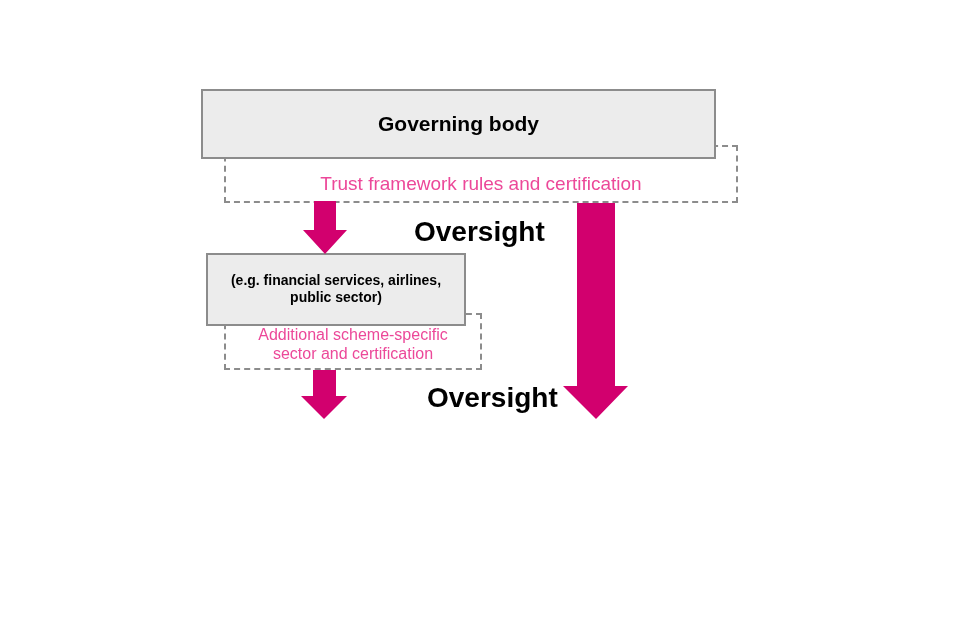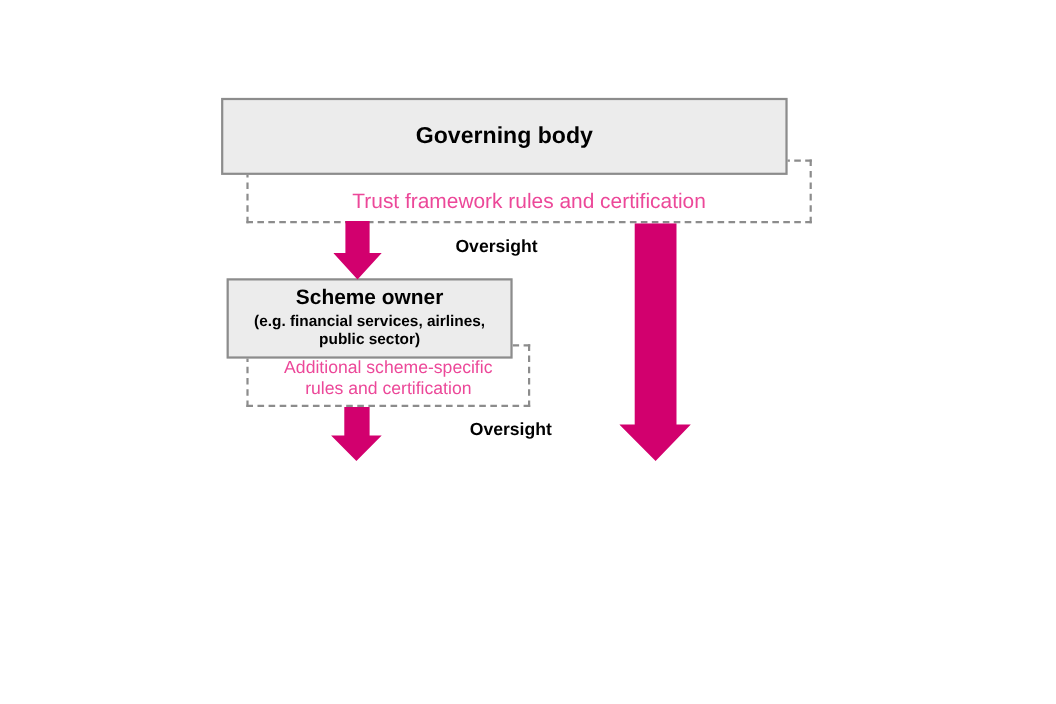--- a/index.html
+++ b/index.html
@@ -104,46 +104,45 @@
     position: absolute;
   }
   #arrow-short-1 { left: 303px; top: 201px; }
   #arrow-short-2 { left: 301px; top: 370px; }
   #arrow-long    { left: 563px; top: 203px; }
 
   
   .label {
     position: absolute;
     font-weight: bold;
-    font-size: 16px;
+    font-size: 28px;
     color: #000000;
     white-space: nowrap;
   }
   #label-oversight-1 { left: 414px; top: 216px; }
   #label-oversight-2 { left: 427px; top: 382px; }
 </style>
 </head>
 <body>
 
 <div id="diagram">
 
   <div class="dashed" id="dashed-trust">
     <span>Trust framework rules and certification</span>
   </div>
 
   <div class="dashed" id="dashed-scheme">
-    <span style="display:inline-block;max-width:215px;">Additional scheme-specific rules and certification</span>
+    <span style="display:inline-block;max-width:215px;">Additional scheme-specific sector and certification</span>
   </div>
 
   <div class="box" id="box-governing">
     <span class="box-title">Governing body</span>
   </div>
 
   <div class="box" id="box-scheme">
-    <span class="box-title">Scheme owner</span>
     <span class="box-sub" style="display:inline-block;max-width:235px;">(e.g. financial services, airlines, public sector)</span>
   </div>
 
 
   <svg class="arrow" id="arrow-short-1" width="46" height="54" viewBox="0 0 46 54">
     <polygon points="11,0 33,0 33,29 44,29 22,53 0,29 11,29" fill="#D2006E"></polygon>
   </svg>
 
   <svg class="arrow" id="arrow-short-2" width="48" height="50" viewBox="0 0 48 50">
     <polygon points="12,0 35,0 35,26 46,26 23,49 0,26 12,26" fill="#D2006E"></polygon>

